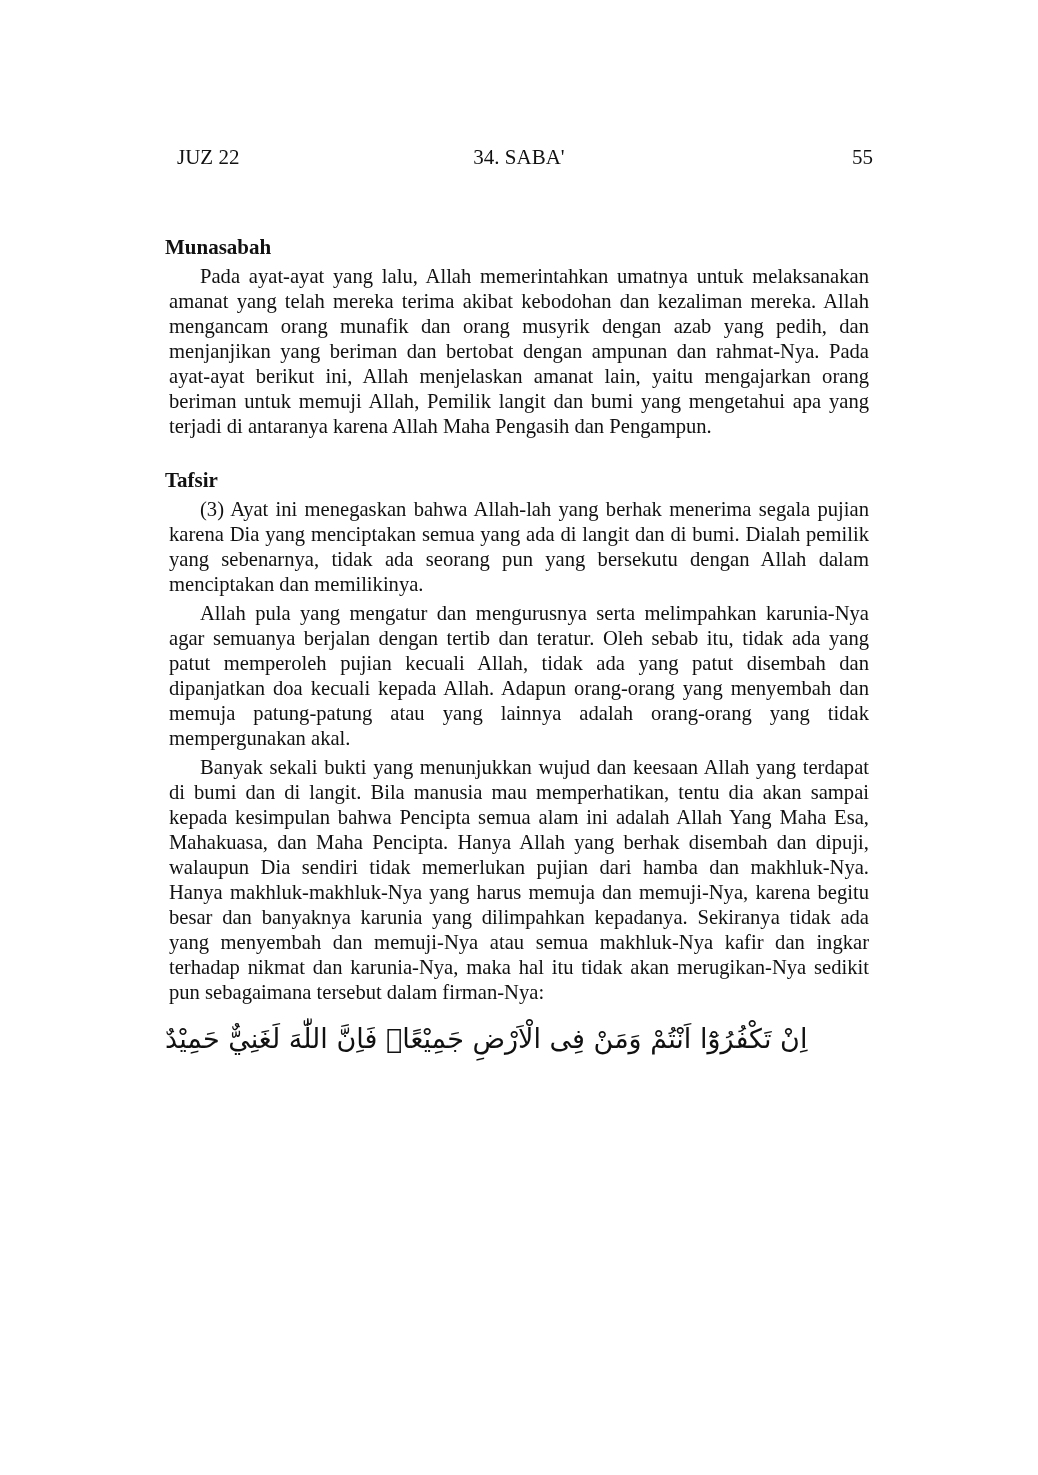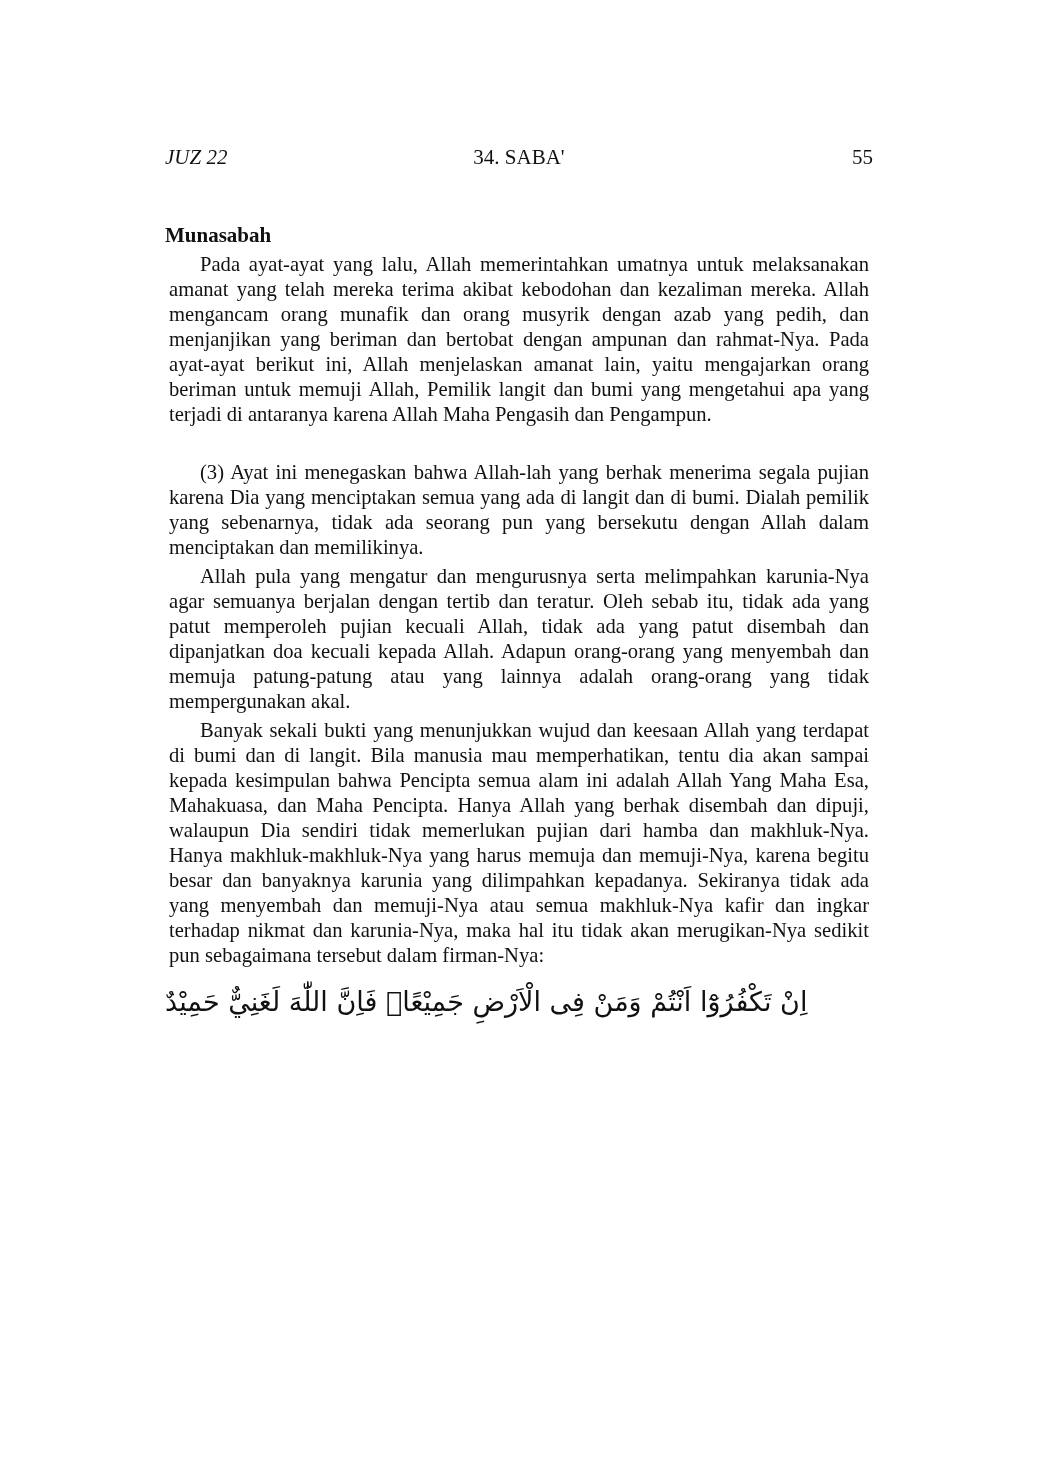--- a/index.html
+++ b/index.html
@@ -23,27 +23,27 @@
     }
     .running-head {
       position: absolute;
       top: 144px;
       left: 0;
       width: 708px;
       height: 26px;
       font-size: 21px;
       line-height: 26px;
     }
-    .running-head .left { position: absolute; left: 0; top: 0; font-style: italic; }
+    .running-head .left { position: absolute; left: 12px; top: 0; }
     .running-head .center { position: absolute; left: 0; right: 0; top: 0; text-align: center; }
     .running-head .right { position: absolute; right: 0; top: 0; }
 
     .content {
       position: absolute;
-      top: 223px;
+      top: 235px;
       left: 0;
       width: 708px;
       font-size: 20.6px;
       line-height: 25px;
     }
     .heading {
       font-weight: bold;
       margin: 0;
       font-size: 21px;
       line-height: 25px;
@@ -91,20 +91,21 @@
   <div class="content">
 
     <section>
       <h2 class="heading">Munasabah</h2>
       <p class="para">Pada ayat-ayat yang lalu, Allah memerintahkan umatnya untuk melaksanakan amanat yang telah mereka terima akibat kebodohan dan kezaliman mereka. Allah mengancam orang munafik dan orang musyrik dengan azab yang pedih, dan menjanjikan yang beriman dan bertobat dengan ampunan dan rahmat-Nya. Pada ayat-ayat berikut ini, Allah menjelaskan amanat lain, yaitu mengajarkan orang beriman untuk memuji Allah, Pemilik langit dan bumi yang mengetahui apa yang terjadi di antaranya karena Allah Maha Pengasih dan Pengampun.</p>
     </section>
 
     <div class="section-gap"></div>
 
     <section>
+      <h2 class="heading">Tafsir</h2>
       <p class="para">(3) Ayat ini menegaskan bahwa Allah-lah yang berhak menerima segala pujian karena Dia yang menciptakan semua yang ada di langit dan di bumi. Dialah pemilik yang sebenarnya, tidak ada seorang pun yang bersekutu dengan Allah dalam menciptakan dan memilikinya.</p>
       <p class="para">Allah pula yang mengatur dan mengurusnya serta melimpahkan karunia-Nya agar semuanya berjalan dengan tertib dan teratur. Oleh sebab itu, tidak ada yang patut memperoleh pujian kecuali Allah, tidak ada yang patut disembah dan dipanjatkan doa kecuali kepada Allah. Adapun orang-orang yang menyembah dan memuja patung-patung atau yang lainnya adalah orang-orang yang tidak mempergunakan akal.</p>
       <p class="para">Banyak sekali bukti yang menunjukkan wujud dan keesaan Allah yang terdapat di bumi dan di langit. Bila manusia mau memperhatikan, tentu dia akan sampai kepada kesimpulan bahwa Pencipta semua alam ini adalah Allah Yang Maha Esa, Mahakuasa, dan Maha Pencipta. Hanya Allah yang berhak disembah dan dipuji, walaupun Dia sendiri tidak memerlukan pujian dari hamba dan makhluk-Nya. Hanya makhluk-makhluk-Nya yang harus memuja dan memuji-Nya, karena begitu besar dan banyaknya karunia yang dilimpahkan kepadanya. Sekiranya tidak ada yang menyembah dan memuji-Nya atau semua makhluk-Nya kafir dan ingkar terhadap nikmat dan karunia-Nya, maka hal itu tidak akan merugikan-Nya sedikit pun sebagaimana tersebut dalam firman-Nya:</p>
 
       <div class="arabic" lang="ar">اِنْ تَكْفُرُوْٓا اَنْتُمْ وَمَنْ فِى الْاَرْضِ جَمِيْعًاۙ فَاِنَّ اللّٰهَ لَغَنِيٌّ حَمِيْدٌ</div>
 
 
       <div class="section-gap"></div>
 
     </section>

